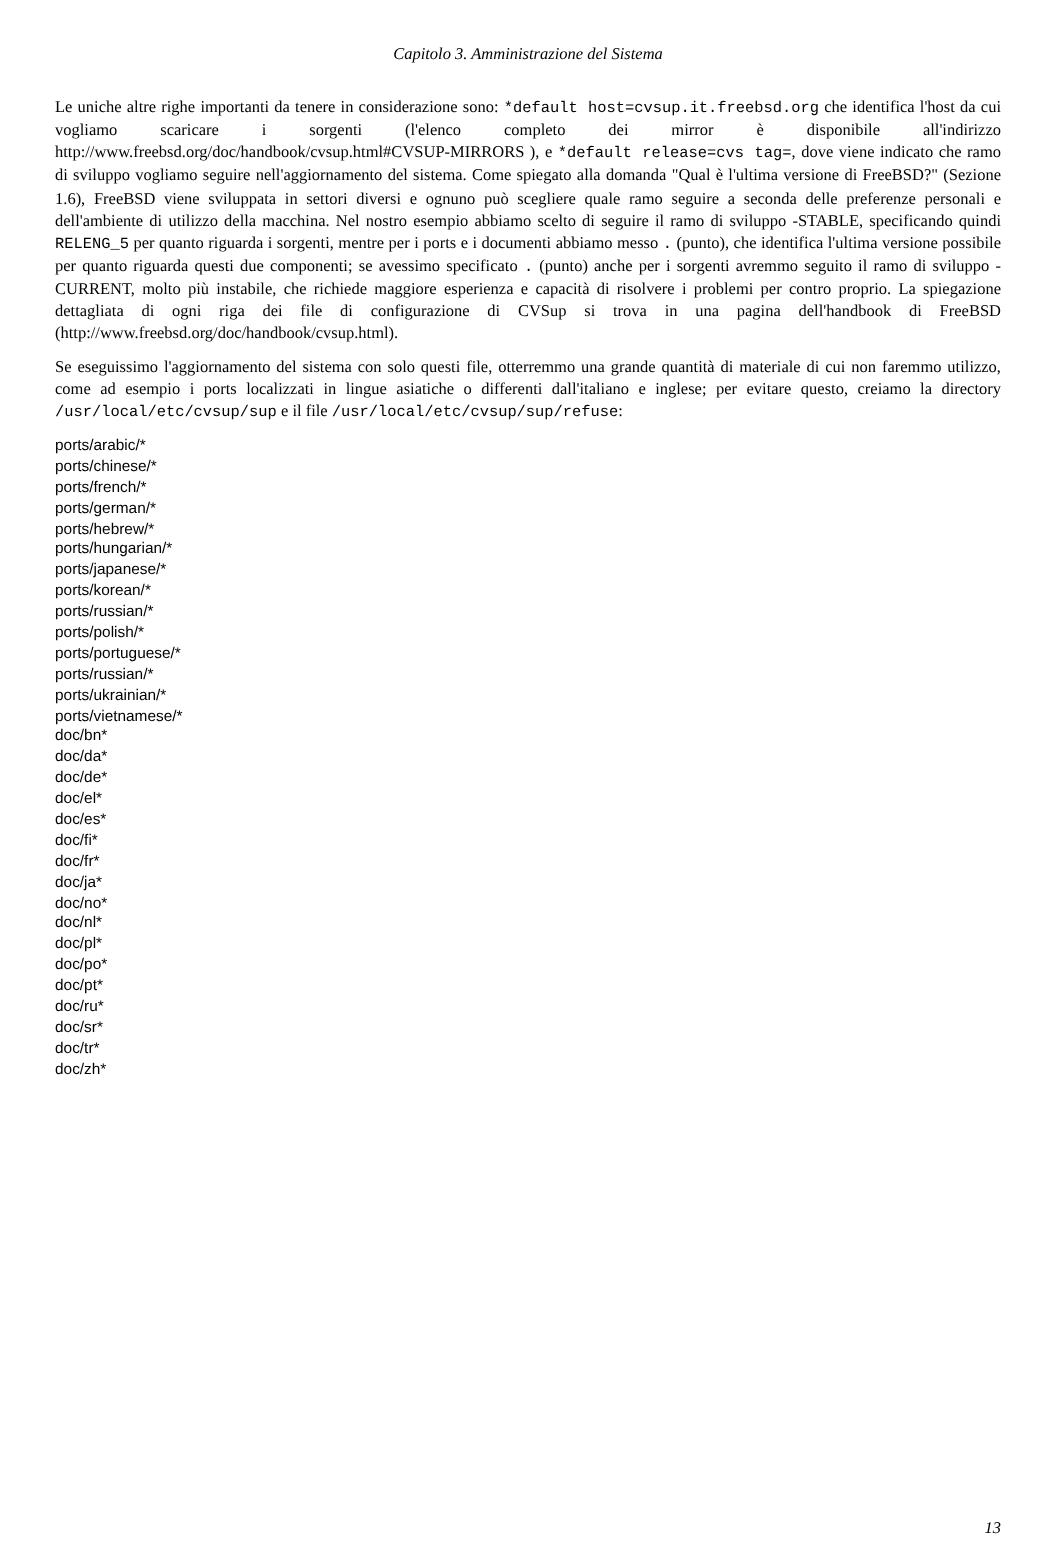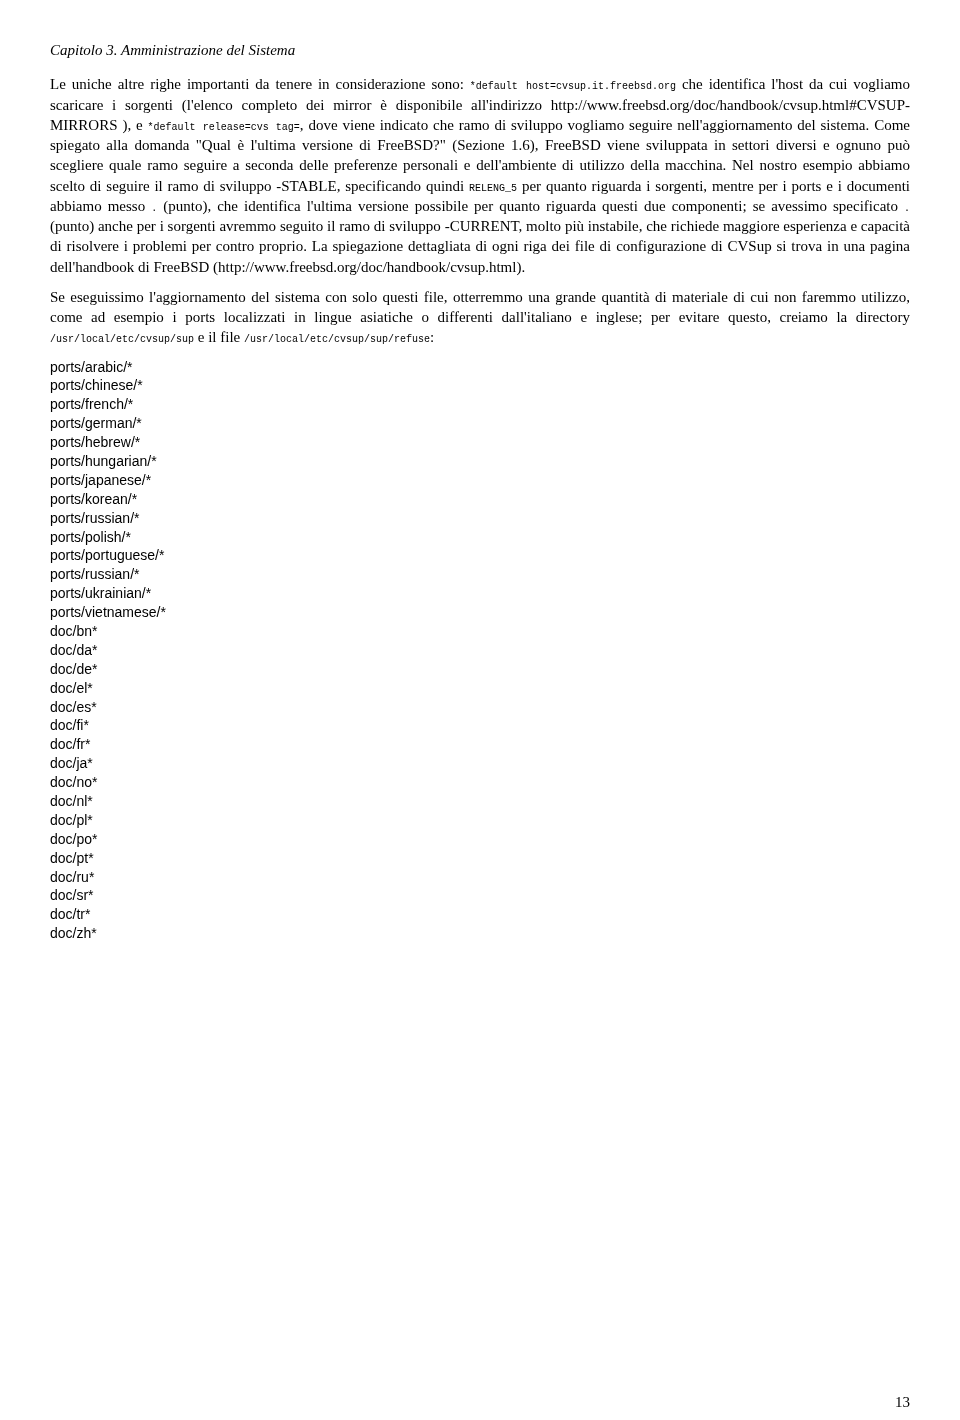--- a/index.html
+++ b/index.html
@@ -7,43 +7,44 @@
     font-size: 15px;
     line-height: 1.35;
     color: #000;
     background: #fff;
     margin: 0;
     padding: 40px 50px 30px 50px;
     width: 960px;
     box-sizing: border-box;
   }
   .header {
-    text-align: left;
+    text-align: center;
     font-style: italic;
-    margin-bottom: 14px;
+    margin-bottom: 28px;
   }
   .para {
     margin: 0 0 10px 0;
     text-align: justify;
   }
   .code {
     font-family: "Courier New", Courier, monospace;
-    font-size: 10px;
+    font-size: 14px;
   }
   .refuse-list {
     font-family: Liberation Sans, sans-serif;
     font-size: 14px;
     line-height: 1.35;
     white-space: pre;
     margin-top: 8px;
   }
   .pagenum {
     position: fixed;
-    bottom: 8px;
+    bottom: 20px;
     right: 50px;
+    font-style: italic;
     font-family: "Times New Roman", Times, serif;
   }
 </style>
 </head>
 <body>
 
 <div class="header">Capitolo 3. Amministrazione del Sistema</div>
 
 <p class="para">
 <span>Le uniche altre righe importanti da tenere in considerazione sono: </span><span class="code">*default host=cvsup.it.freebsd.org</span><span> che identifica l'host da cui vogliamo scaricare i sorgenti (l'elenco completo dei mirror è disponibile all'indirizzo http://www.freebsd.org/doc/handbook/cvsup.html#CVSUP-MIRRORS ), e </span><span class="code">*default release=cvs tag=</span><span>, dove viene indicato che ramo di sviluppo vogliamo seguire nell'aggiornamento del sistema. Come spiegato alla domanda "Qual è l'ultima versione di FreeBSD?" (Sezione 1.6), FreeBSD viene sviluppata in settori diversi e ognuno può scegliere quale ramo seguire a seconda delle preferenze personali e dell'ambiente di utilizzo della macchina. Nel nostro esempio abbiamo scelto di seguire il ramo di sviluppo -STABLE, specificando quindi </span><span class="code">RELENG_5</span><span> per quanto riguarda i sorgenti, mentre per i ports e i documenti abbiamo messo </span><span class="code">.</span><span> (punto), che identifica l'ultima versione possibile per quanto riguarda questi due componenti; se avessimo specificato </span><span class="code">.</span><span> (punto) anche per i sorgenti avremmo seguito il ramo di sviluppo -CURRENT, molto più instabile, che richiede maggiore esperienza e capacità di risolvere i problemi per contro proprio. La spiegazione dettagliata di ogni riga dei file di configurazione di CVSup si trova in una pagina dell'handbook di FreeBSD (http://www.freebsd.org/doc/handbook/cvsup.html).</span>

